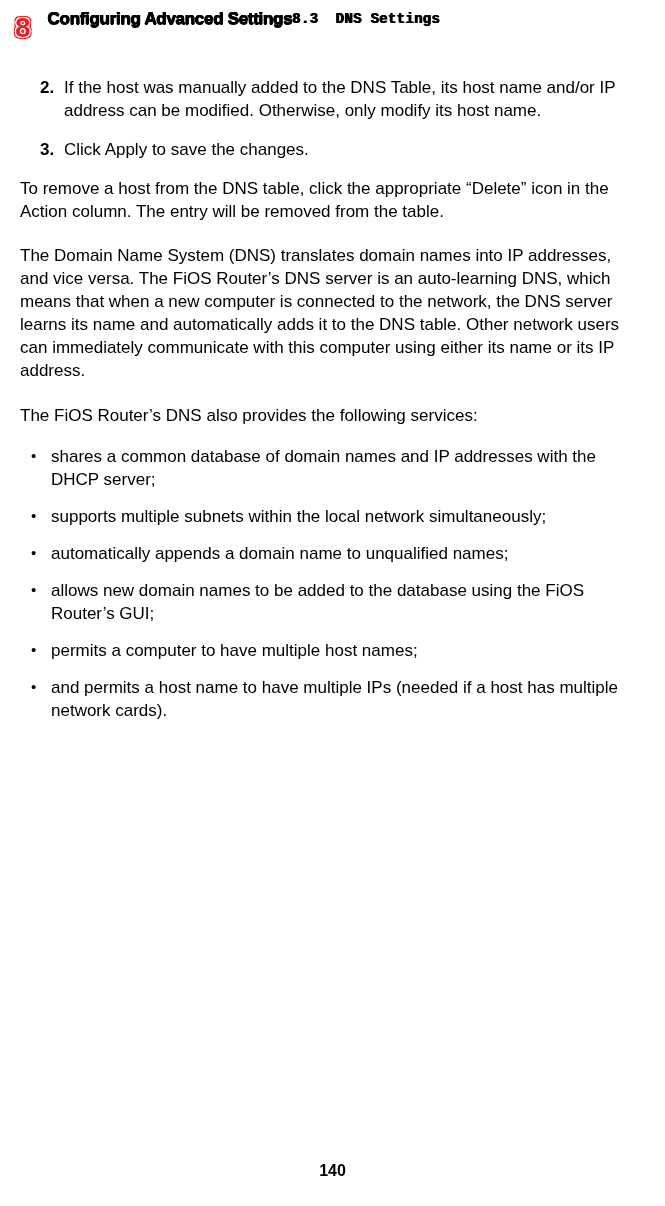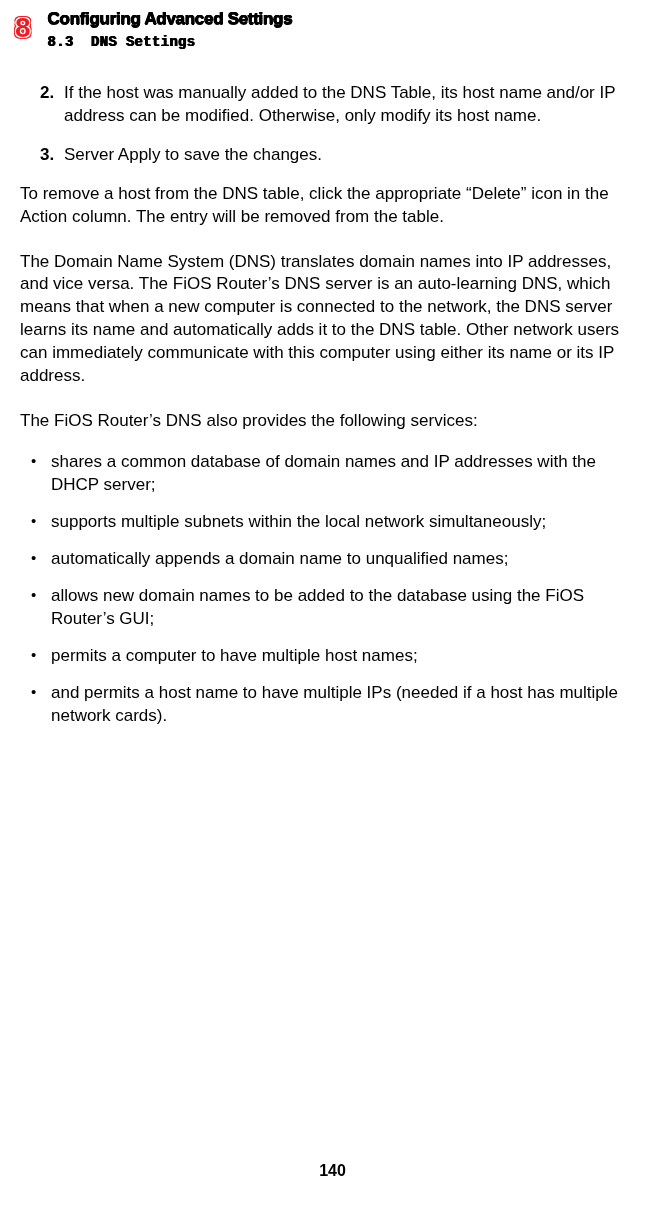--- a/index.html
+++ b/index.html
@@ -36,21 +36,21 @@
         -2px -2px 0 #ed1c24,
          2px -2px 0 #ed1c24,
         -2px  2px 0 #ed1c24,
          2px  2px 0 #ed1c24;
       letter-spacing: -1px;
       margin-right: 18px;
       margin-top: 1px;
     }
     .header-titles {
       display: flex;
-      flex-direction: column;
+      flex-direction: row;
     }
     .chapter-title {
       font-family: Arial, sans-serif;
       font-size: 17px;
       font-weight: 900;
       color: #000;
       text-shadow:
         -0.5px 0 0 #000,
          0.5px 0 0 #000,
          0 -0.5px 0 #000,
@@ -137,21 +137,21 @@
 <div class="content">
 
   <div class="ol-item">
     <div class="ol-num">2.</div>
     <div class="ol-text">If the host was manually added to the DNS Table, its host name and/or IP address can be modified. Otherwise, only modify its host name.</div>
   </div>
 
   <div class="ol-item">
     <div class="ol-num">3.</div>
     <div class="ol-text">
-      <span>Server </span><span class="bold">Apply</span><span> to save the changes.</span>
+      <span>Click </span><span class="bold">Apply</span><span> to save the changes.</span>
     </div>
   </div>
 
   <div class="para">To remove a host from the DNS table, click the appropriate “Delete” icon in the Action column. The entry will be removed from the table.</div>
 
 
   <div class="para">The Domain Name System (DNS) translates domain names into IP addresses, and vice versa. The FiOS Router’s DNS server is an auto-learning DNS, which means that when a new computer is connected to the network, the DNS server learns its name and automatically adds it to the DNS table. Other network users can immediately communicate with this computer using either its name or its IP address.</div>
 
   <div class="para" style="margin-bottom:18px">The FiOS Router’s DNS also provides the following services:</div>
 

